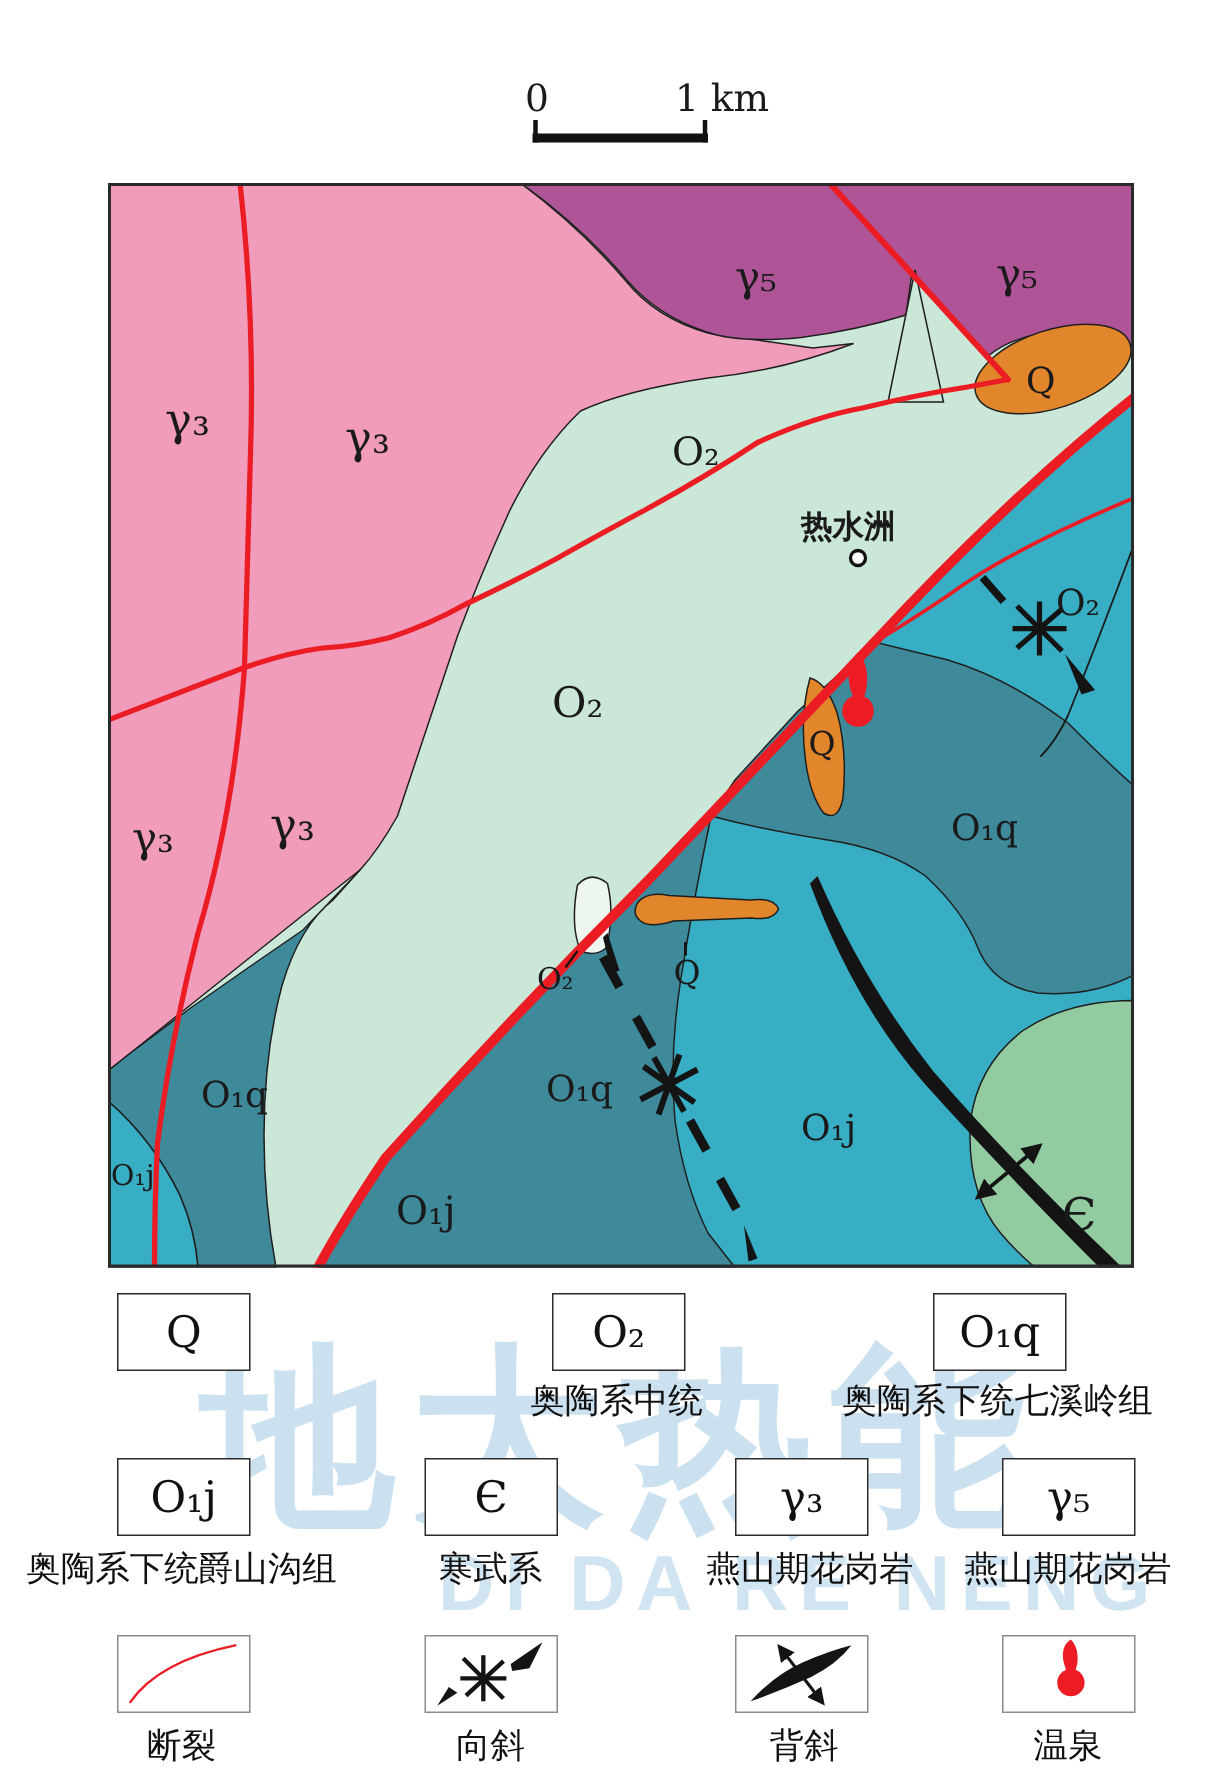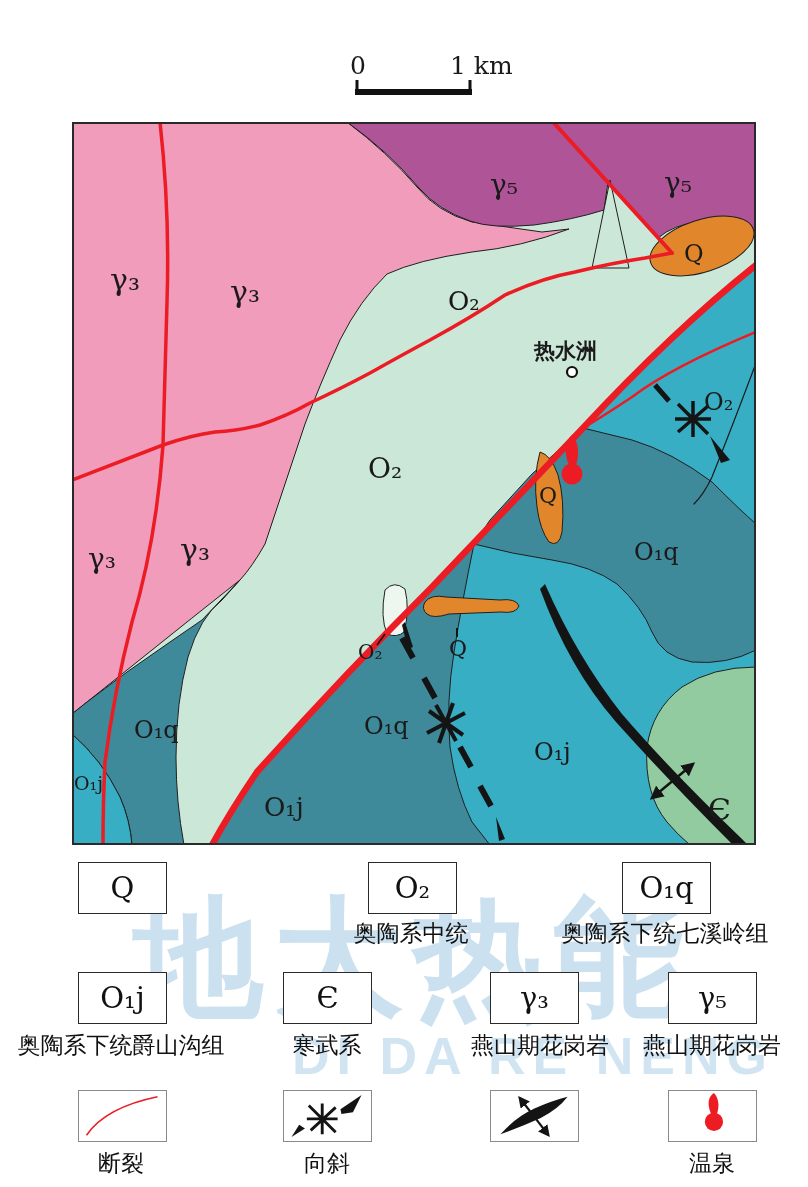--- a/index.html
+++ b/index.html
@@ -181,15 +181,16 @@
     </svg>
   </div>
   <div class="lgbox gray" style="left:668px;top:1090px;">
     <svg width="85" height="48" viewBox="0 0 87 50">
       <path d="M42,23 C37,11 40,4 45,1 C50,6 51,15 48,23 Z" fill="#ed1c24"></path>
       <circle cx="45" cy="31" r="9.5" fill="#ed1c24"></circle>
     </svg>
   </div>
   <div class="lglabel" style="left:31px;top:1148px;width:180px;">断裂</div>
   <div class="lglabel" style="left:237px;top:1148px;width:180px;">向斜</div>
+  <div class="lglabel" style="left:446px;top:1148px;width:180px;">背斜</div>
   <div class="lglabel" style="left:622px;top:1148px;width:180px;">温泉</div>
 
 </div>
 
 </body></html>

